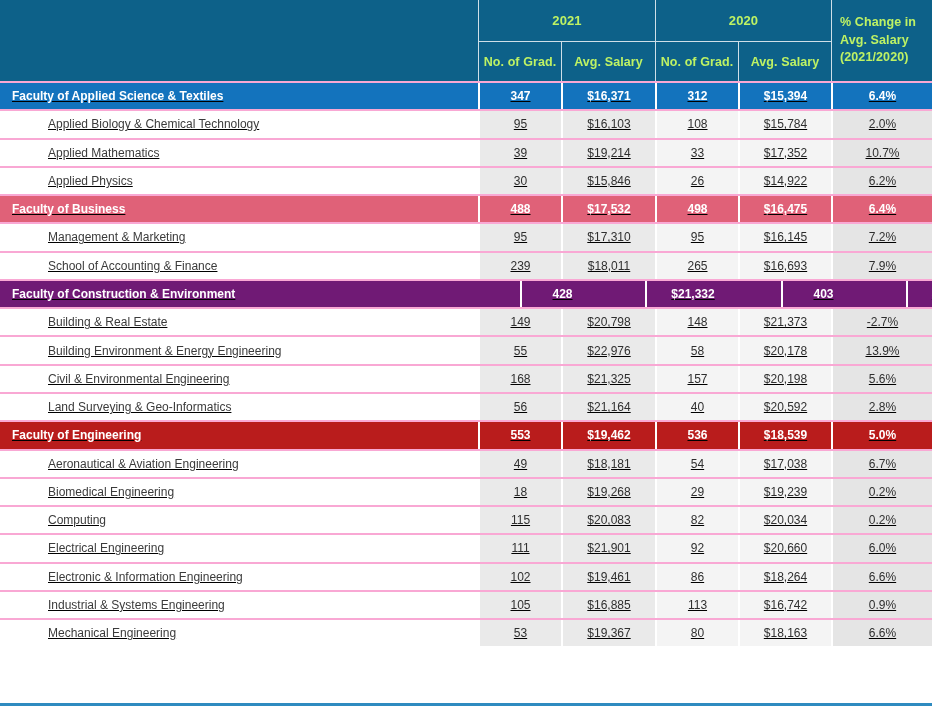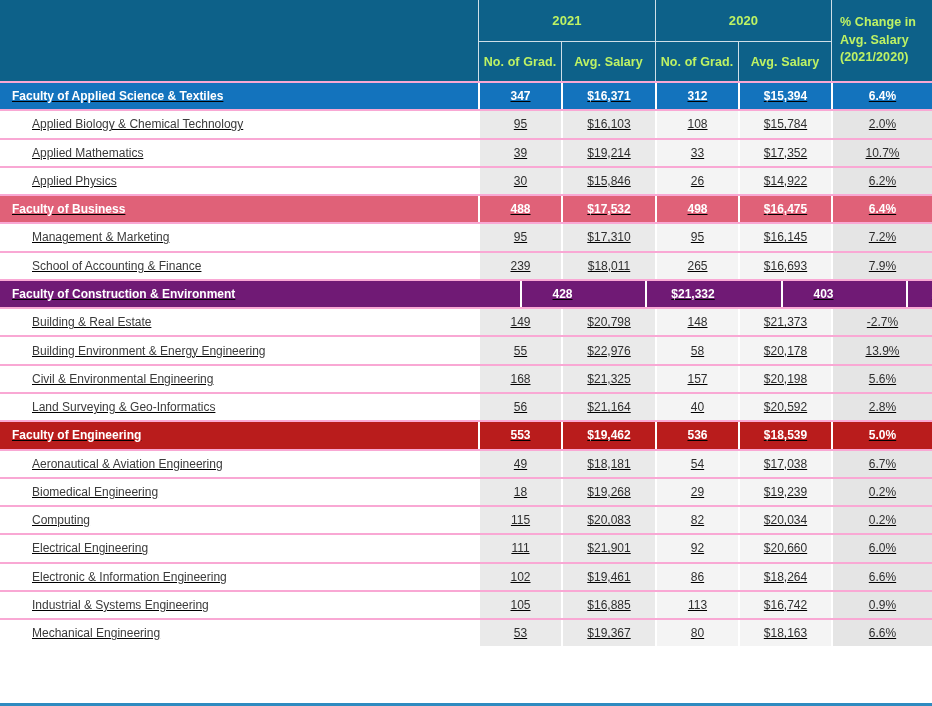--- a/index.html
+++ b/index.html
@@ -63,21 +63,21 @@
     justify-content: center;
     font-size: 12px;
     color: #2f2f2f;
     border-left: 2px solid #ffffff;
     overflow: hidden;
     white-space: nowrap;
   }
   .cell.name {
     justify-content: flex-start;
     border-left: none;
-    padding-left: 32px;
+    padding-left: 48px;
     color: #3b3b3b;
     background: #ffffff;
   }
   .row.dept .c21 { background: #eaeaea; }
   .row.dept .c20 { background: #f4f4f4; }
   .row.dept .chg { background: #e5e5e5; }
   .row.faculty .cell {
     color: #ffffff;
     font-weight: bold;
     background: transparent;

